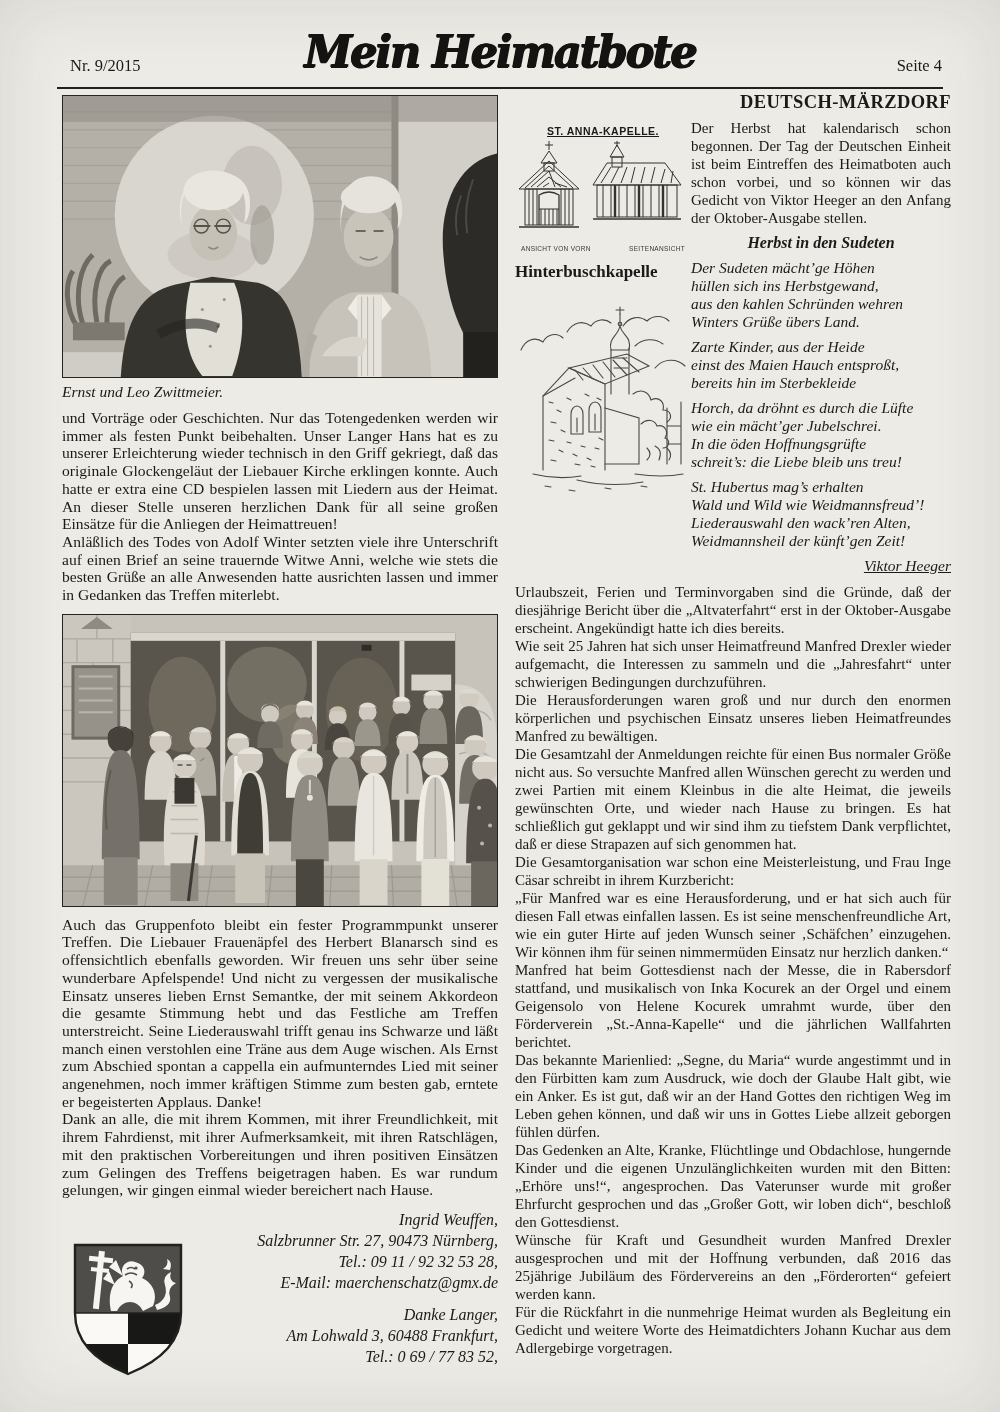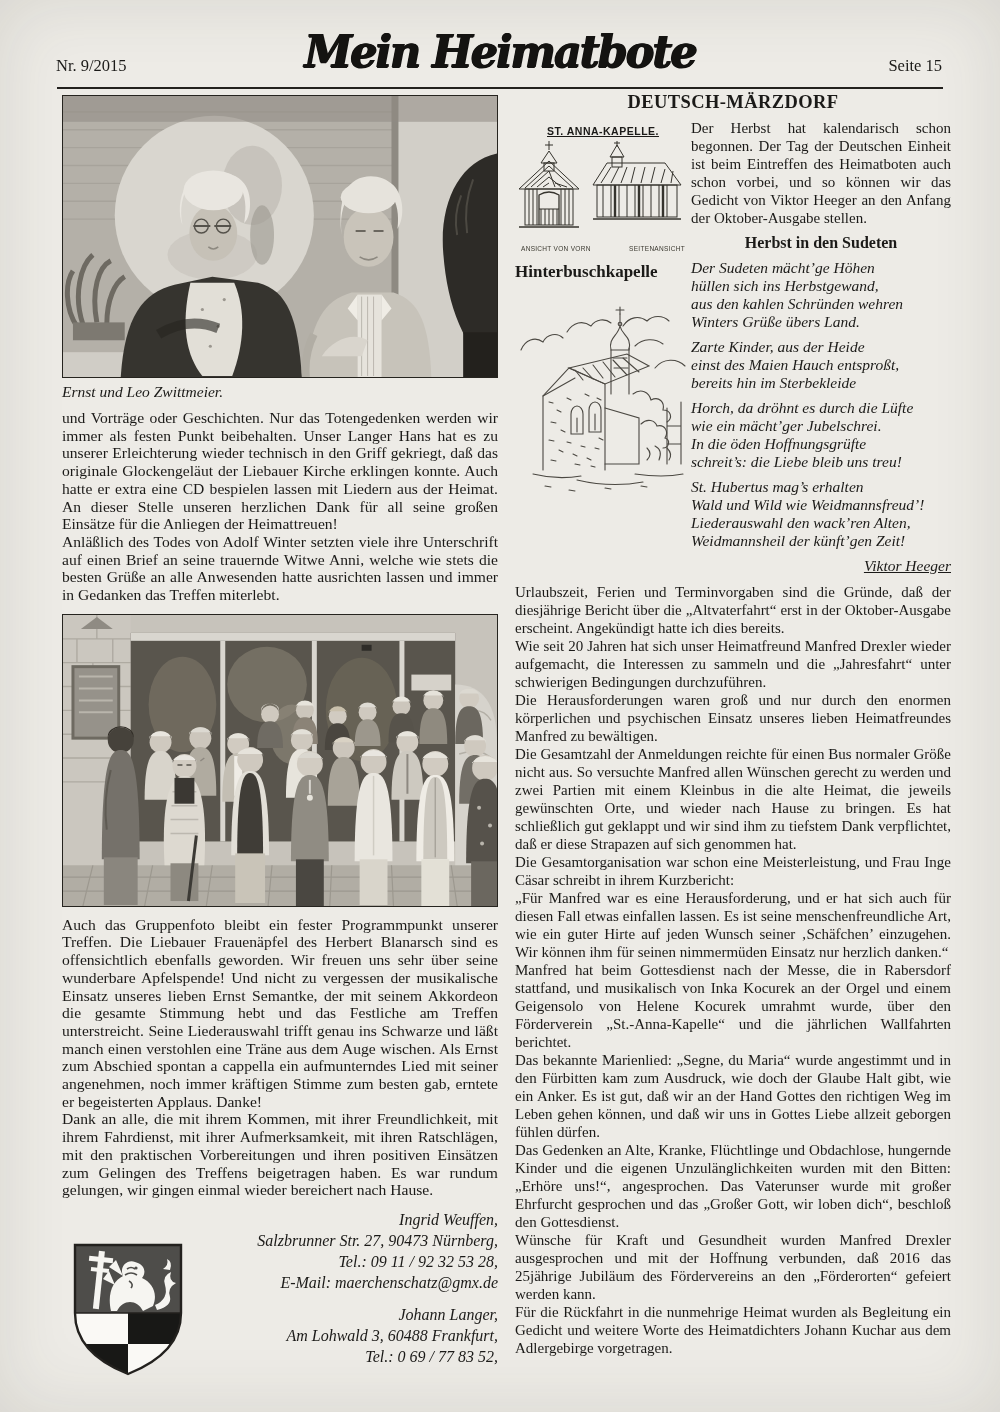--- a/index.html
+++ b/index.html
@@ -10,21 +10,21 @@
     color:#1b1a18;
     position:relative;
   }
   .page{
     position:absolute;left:0;top:0;width:1000px;height:1412px;
     background:#edebe6;
     box-shadow:inset 0 0 70px rgba(60,55,45,.12);
     overflow:hidden;
   }
   
-  .issue{position:absolute;left:56px;top:56px;font-size:16.5px;}
+  .issue{position:absolute;left:70px;top:56px;font-size:16.5px;}
   .pageno{position:absolute;right:58px;top:56px;font-size:16.5px;}
   .masthead{
     position:absolute;left:0;right:0;top:26px;text-align:center;
     font-family:"DejaVu Serif",serif;font-weight:bold;font-style:italic;
     font-size:43px;letter-spacing:-2px;color:#141311;
     text-shadow:1px 0 0 #141311,-0.6px 0 0 #141311,0 1px 0 #141311;
     transform:scaleY(1.04);
   }
   .headrule{position:absolute;left:57px;right:57px;top:87px;height:2px;background:#23211e;}
 
@@ -43,41 +43,41 @@
   .photo2wrap{margin-top:10px;}
   .afterphoto{margin-top:9px;}
 
   
   .contact{margin-top:10px;position:relative;min-height:170px;}
   .crest{float:left;width:128px;height:142px;margin:30px 14px 0 2px;}
   .contact-text{font-style:italic;font-size:16px;line-height:21px;text-align:right;}
   .cgroup{margin-bottom:11px;}
 
   
-  .headline{text-align:center;font-weight:bold;font-size:18.5px;letter-spacing:.4px;margin:0 0 6px 0;}
+  .headline{text-align:right;font-weight:bold;font-size:18.5px;letter-spacing:.4px;margin:0 0 6px 0;}
   .chapel-float{float:left;width:176px;height:450px;}
   .chapel-title{font-size:10.5px;font-weight:bold;letter-spacing:.5px;text-decoration:underline;text-align:center;margin:6px 0 2px 0;font-family:"Liberation Sans",sans-serif;}
   .chapel-views{display:flex;justify-content:space-between;padding:0 6px;font-size:6.5px;letter-spacing:.3px;color:#3a382f;font-family:"Liberation Sans",sans-serif;}
   .chapel-caption{font-weight:bold;font-size:17px;margin-top:10px;}
   .sketch{margin-top:16px;}
   .intro{font-size:15px;line-height:18px;text-align:justify;margin:0;}
-  .poem-title{font-weight:bold;font-size:16px;text-align:center;margin:7px 0 2px 0;}
+  .poem-title{font-weight:bold;font-style:italic;font-size:16px;text-align:center;margin:7px 0 2px 0;}
   .stanza{margin:7px 0;}
   .pl{font-style:italic;font-size:15.5px;line-height:18px;}
   .poem-author{font-style:italic;font-size:15.5px;text-align:right;margin-top:4px;text-decoration:underline;}
   .rbody{clear:both;padding-top:8px;}
 </style>
 </head>
 <body>
 
 <div class="page">
 
   <div class="issue">Nr. 9/2015</div>
   <div class="masthead">Mein Heimatbote</div>
-  <div class="pageno">Seite 15</div>
+  <div class="pageno">Seite 4</div>
   <div class="headrule"></div>
 
   <div class="colL">
 
     <div class="photo">
       <svg width="434" height="281" viewBox="0 0 436 283" preserveAspectRatio="none">
         <rect width="436" height="283" fill="#b4b0a8"></rect>
         <path d="M0 16H436M0 34H436M0 52H436M0 70H436M0 88H436M0 106H436M0 124H436" stroke="#a29e96" stroke-width="1.3" opacity=".7"></path>
         <circle cx="152" cy="120" r="100" fill="#d9d6cf"></circle>
         <ellipse cx="190" cy="90" rx="30" ry="40" fill="#c2beb6" opacity=".8"></ellipse>
@@ -340,21 +340,21 @@
         </svg>
       </div>
       <div class="contact-text">
         <div class="cgroup">
           <div>Ingrid Weuffen,</div>
           <div>Salzbrunner Str. 27, 90473 Nürnberg,</div>
           <div>Tel.: 09 11 / 92 32 53 28,</div>
           <div>E-Mail: maerchenschatz@gmx.de</div>
         </div>
         <div class="cgroup">
-          <div>Johann Langer,</div>
+          <div>Danke Langer,</div>
           <div>Am Lohwald 3, 60488 Frankfurt,</div>
           <div>Tel.: 0 69 / 77 83 52,</div>
         </div>
       </div>
     </div>
   </div>
 
   <div class="colR">
 
     <div class="headline">DEUTSCH-MÄRZDORF</div>
@@ -460,21 +460,21 @@
     <div class="stanza">
       <div class="pl">St. Hubertus mag’s erhalten</div>
       <div class="pl">Wald und Wild wie Weidmannsfreud’!</div>
       <div class="pl">Liederauswahl den wack’ren Alten,</div>
       <div class="pl">Weidmannsheil der künft’gen Zeit!</div>
     </div>
     <div class="poem-author">Viktor Heeger</div>
 
     <div class="rbody">
       <p class="rp">Urlaubszeit, Ferien und Terminvorgaben sind die Gründe, daß der diesjährige Bericht über die „Altvaterfahrt“ erst in der Oktober-Ausgabe erscheint. Angekündigt hatte ich dies bereits.</p>
-      <p class="rp">Wie seit 20 Jahren hat sich unser Heimatfreund Manfred Drexler wieder aufgemacht, die Interessen zu sammeln und die „Jahresfahrt“ unter schwierigen Bedingungen durchzuführen.</p>
+      <p class="rp">Wie seit 25 Jahren hat sich unser Heimatfreund Manfred Drexler wieder aufgemacht, die Interessen zu sammeln und die „Jahresfahrt“ unter schwierigen Bedingungen durchzuführen.</p>
       <p class="rp">Die Herausforderungen waren groß und nur durch den enormen körperlichen und psychischen Einsatz unseres lieben Heimatfreundes Manfred zu bewältigen.</p>
       <p class="rp">Die Gesamtzahl der Anmeldungen reichte für einen Bus normaler Größe nicht aus. So versuchte Manfred allen Wünschen gerecht zu werden und zwei Partien mit einem Kleinbus in die alte Heimat, die jeweils gewünschten Orte, und wieder nach Hause zu bringen. Es hat schließlich gut geklappt und wir sind ihm zu tiefstem Dank verpflichtet, daß er diese Strapazen auf sich genommen hat.</p>
       <p class="rp">Die Gesamtorganisation war schon eine Meisterleistung, und Frau Inge Cäsar schreibt in ihrem Kurzbericht:</p>
       <p class="rp">„Für Manfred war es eine Herausforderung, und er hat sich auch für diesen Fall etwas einfallen lassen. Es ist seine menschenfreundliche Art, wie ein guter Hirte auf jeden Wunsch seiner ‚Schäfchen’ einzugehen. Wir können ihm für seinen nimmermüden Einsatz nur herzlich danken.“</p>
       <p class="rp">Manfred hat beim Gottesdienst nach der Messe, die in Rabersdorf stattfand, und musikalisch von Inka Kocurek an der Orgel und einem Geigensolo von Helene Kocurek umrahmt wurde, über den Förderverein „St.-Anna-Kapelle“ und die jährlichen Wallfahrten berichtet.</p>
       <p class="rp">Das bekannte Marienlied: „Segne, du Maria“ wurde angestimmt und in den Fürbitten kam zum Ausdruck, wie doch der Glaube Halt gibt, wie ein Anker. Es ist gut, daß wir an der Hand Gottes den richtigen Weg im Leben gehen können, und daß wir uns in Gottes Liebe allzeit geborgen fühlen dürfen.</p>
       <p class="rp">Das Gedenken an Alte, Kranke, Flüchtlinge und Obdachlose, hungernde Kinder und die eigenen Unzulänglichkeiten wurden mit den Bitten: „Erhöre uns!“, angesprochen. Das Vaterunser wurde mit großer Ehrfurcht gesprochen und das „Großer Gott, wir loben dich“, beschloß den Gottesdienst.</p>
       <p class="rp">Wünsche für Kraft und Gesundheit wurden Manfred Drexler ausgesprochen und mit der Hoffnung verbunden, daß 2016 das 25jährige Jubiläum des Fördervereins an den „Förderorten“ gefeiert werden kann.</p>
       <p class="rp">Für die Rückfahrt in die nunmehrige Heimat wurden als Begleitung ein Gedicht und weitere Worte des Heimatdichters Johann Kuchar aus dem Adlergebirge vorgetragen.</p>
     </div>

